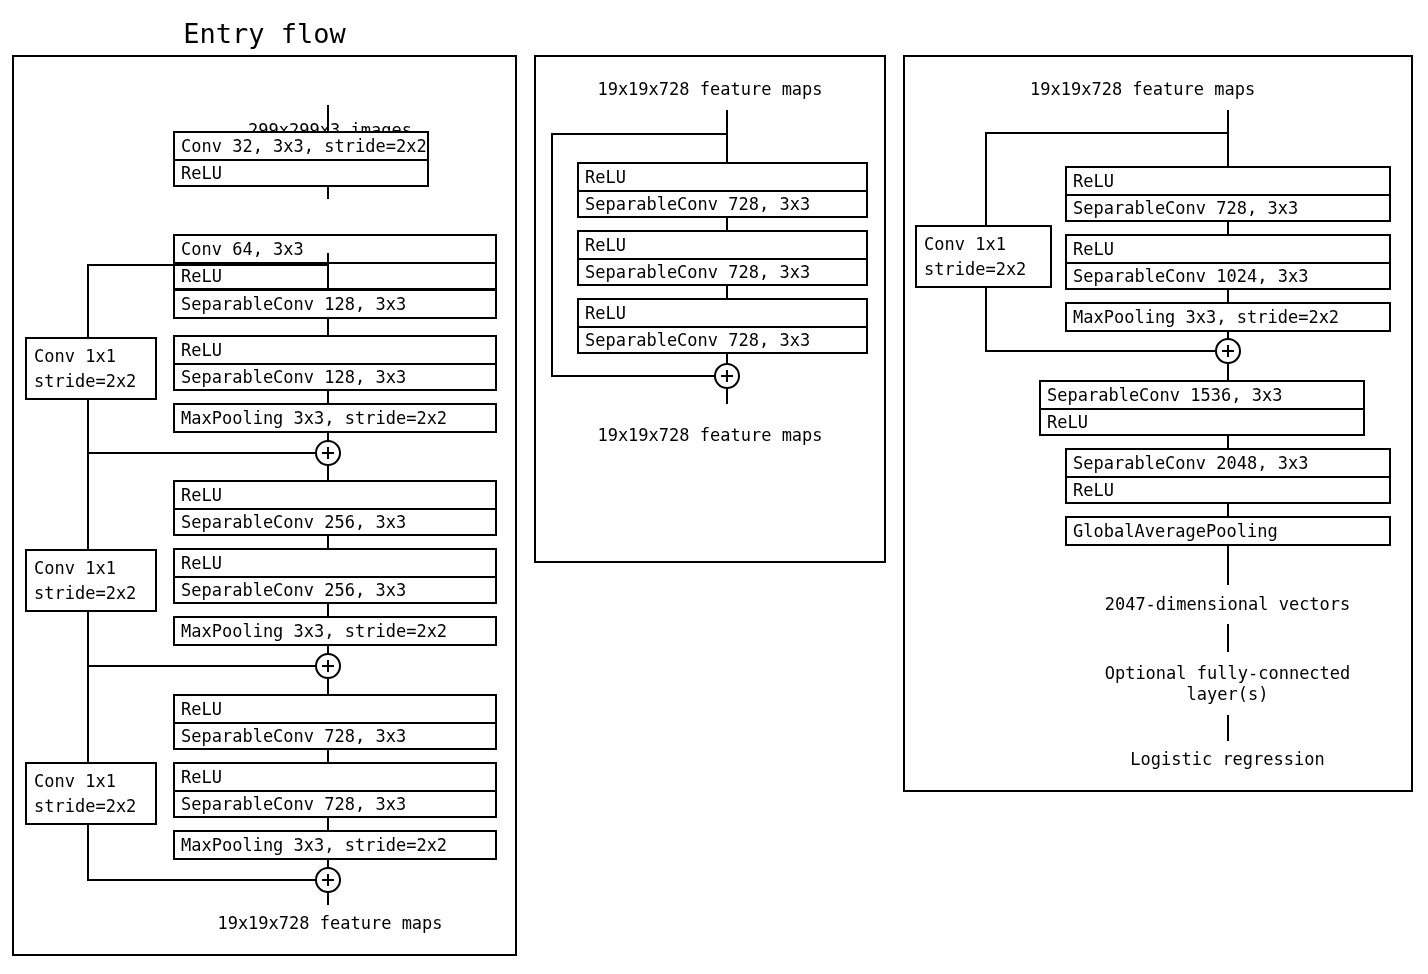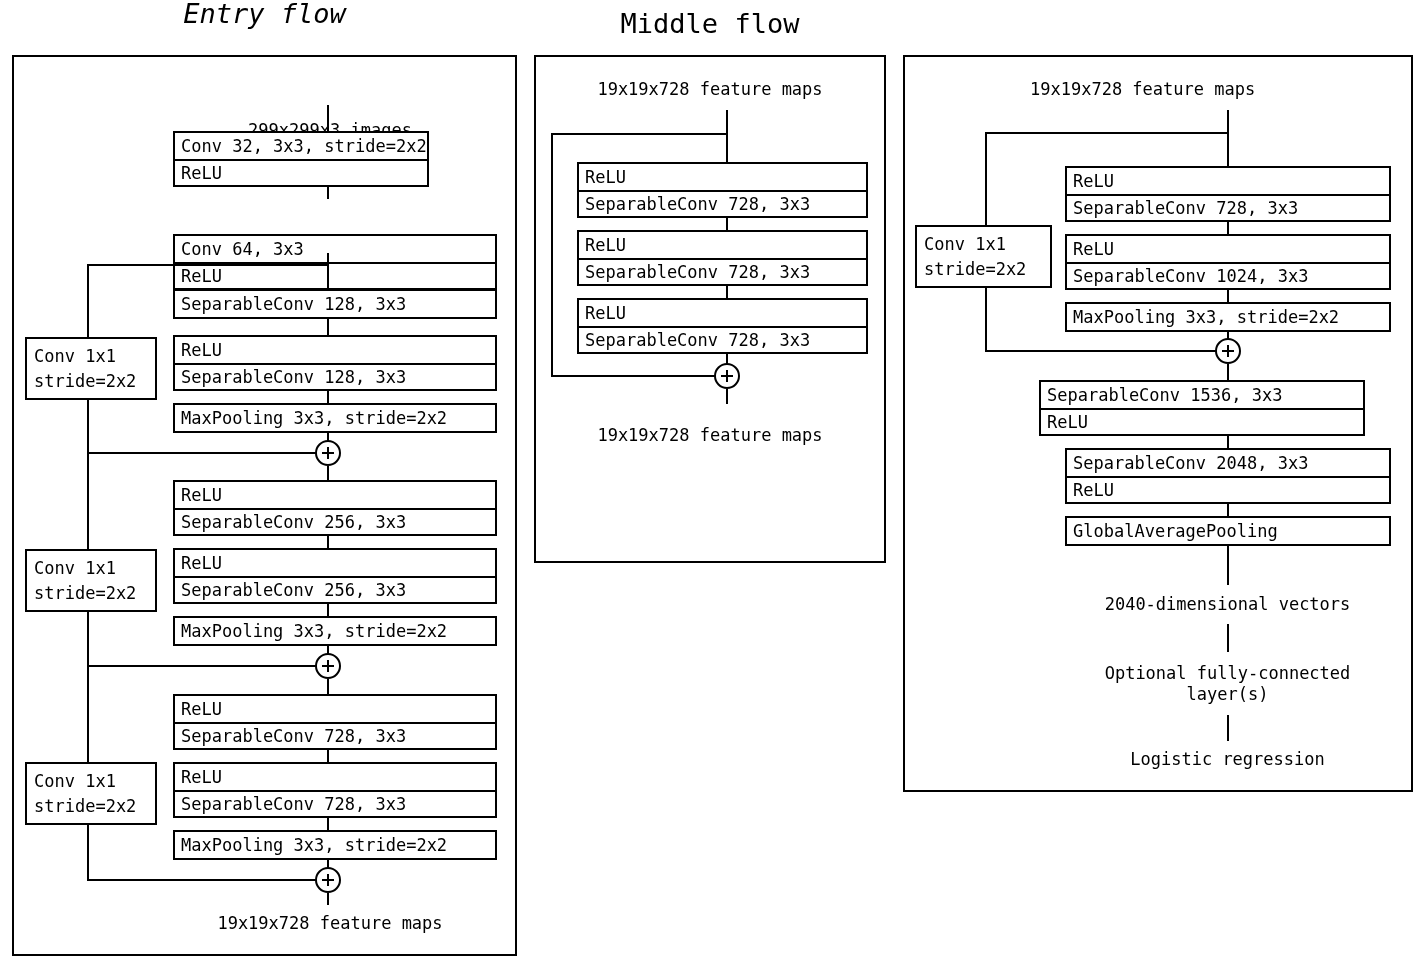--- a/index.html
+++ b/index.html
@@ -115,21 +115,21 @@
   }
   .plus::after {
     top: 5px; left: 10px; height: 12px; width: 2px;
   }
 </style>
 </head>
 <body>
 
 <div id="canvas">
 
-  <div class="flow-title" style="left:12px; top:0; width:505px;font-style:italic;">Entry flow</div>
+  <div class="flow-title" style="left:12px; top:20px; width:505px;">Entry flow</div>
 
   <div class="panel" style="left:12px; top:55px; width:505px; height:901px;"></div>
 
   <div class="label" style="left:175px; top:76px; width:310px;margin-top:44px;">299x299x3 images</div>
 
   <div class="vline" style="left:327px; top:105px; height:26px;"></div>
 
   <div class="opgroup" style="left:173px; top:131px; width:256px;">
     <div class="oprow">Conv 32, 3x3, stride=2x2</div>
     <div class="oprow">ReLU</div>
@@ -219,21 +219,20 @@
 
   <div class="opgroup" style="left:173px; top:830px; width:324px;">
     <div class="oprow">MaxPooling 3x3, stride=2x2</div>
   </div>
   <div class="vline" style="left:327px; top:860px; height:10px;"></div>
   <div class="plus" style="left:315px; top:867px;"></div>
   <div class="vline" style="left:327px; top:893px; height:12px;"></div>
 
   <div class="label" style="left:175px; top:913px; width:310px;">19x19x728 feature maps</div>
 
-  <div class="flow-title" style="left:534px; top:10px; width:352px;">Middle flow</div>
 
   <div class="panel" style="left:534px; top:55px; width:352px; height:508px;"></div>
 
   <div class="label" style="left:560px; top:79px; width:300px;">19x19x728 feature maps</div>
 
   <div class="vline" style="left:726px; top:110px; height:52px;"></div>
   <div class="hline" style="left:551px; top:133px; width:177px;"></div>
   <div class="vline" style="left:551px; top:133px; height:244px;"></div>
   <div class="hline" style="left:551px; top:375px; width:165px;"></div>
 
@@ -305,21 +304,21 @@
     <div class="oprow">SeparableConv 2048, 3x3</div>
     <div class="oprow">ReLU</div>
   </div>
   <div class="vline" style="left:1227px; top:502px; height:14px;"></div>
 
   <div class="opgroup" style="left:1065px; top:516px; width:326px;">
     <div class="oprow">GlobalAveragePooling</div>
   </div>
   <div class="vline" style="left:1227px; top:546px; height:39px;"></div>
 
-  <div class="label" style="left:1060px; top:594px; width:335px;">2040-dimensional vectors</div>
+  <div class="label" style="left:1060px; top:594px; width:335px;">2047-dimensional vectors</div>
 
   <div class="vline" style="left:1227px; top:624px; height:28px;"></div>
 
   <div class="label multiline" style="left:1060px; top:663px; width:335px; white-space:pre-line;">Optional fully-connected
 layer(s)</div>
 
   <div class="vline" style="left:1227px; top:715px; height:26px;"></div>
 
   <div class="label" style="left:1060px; top:749px; width:335px;">Logistic regression</div>
 

